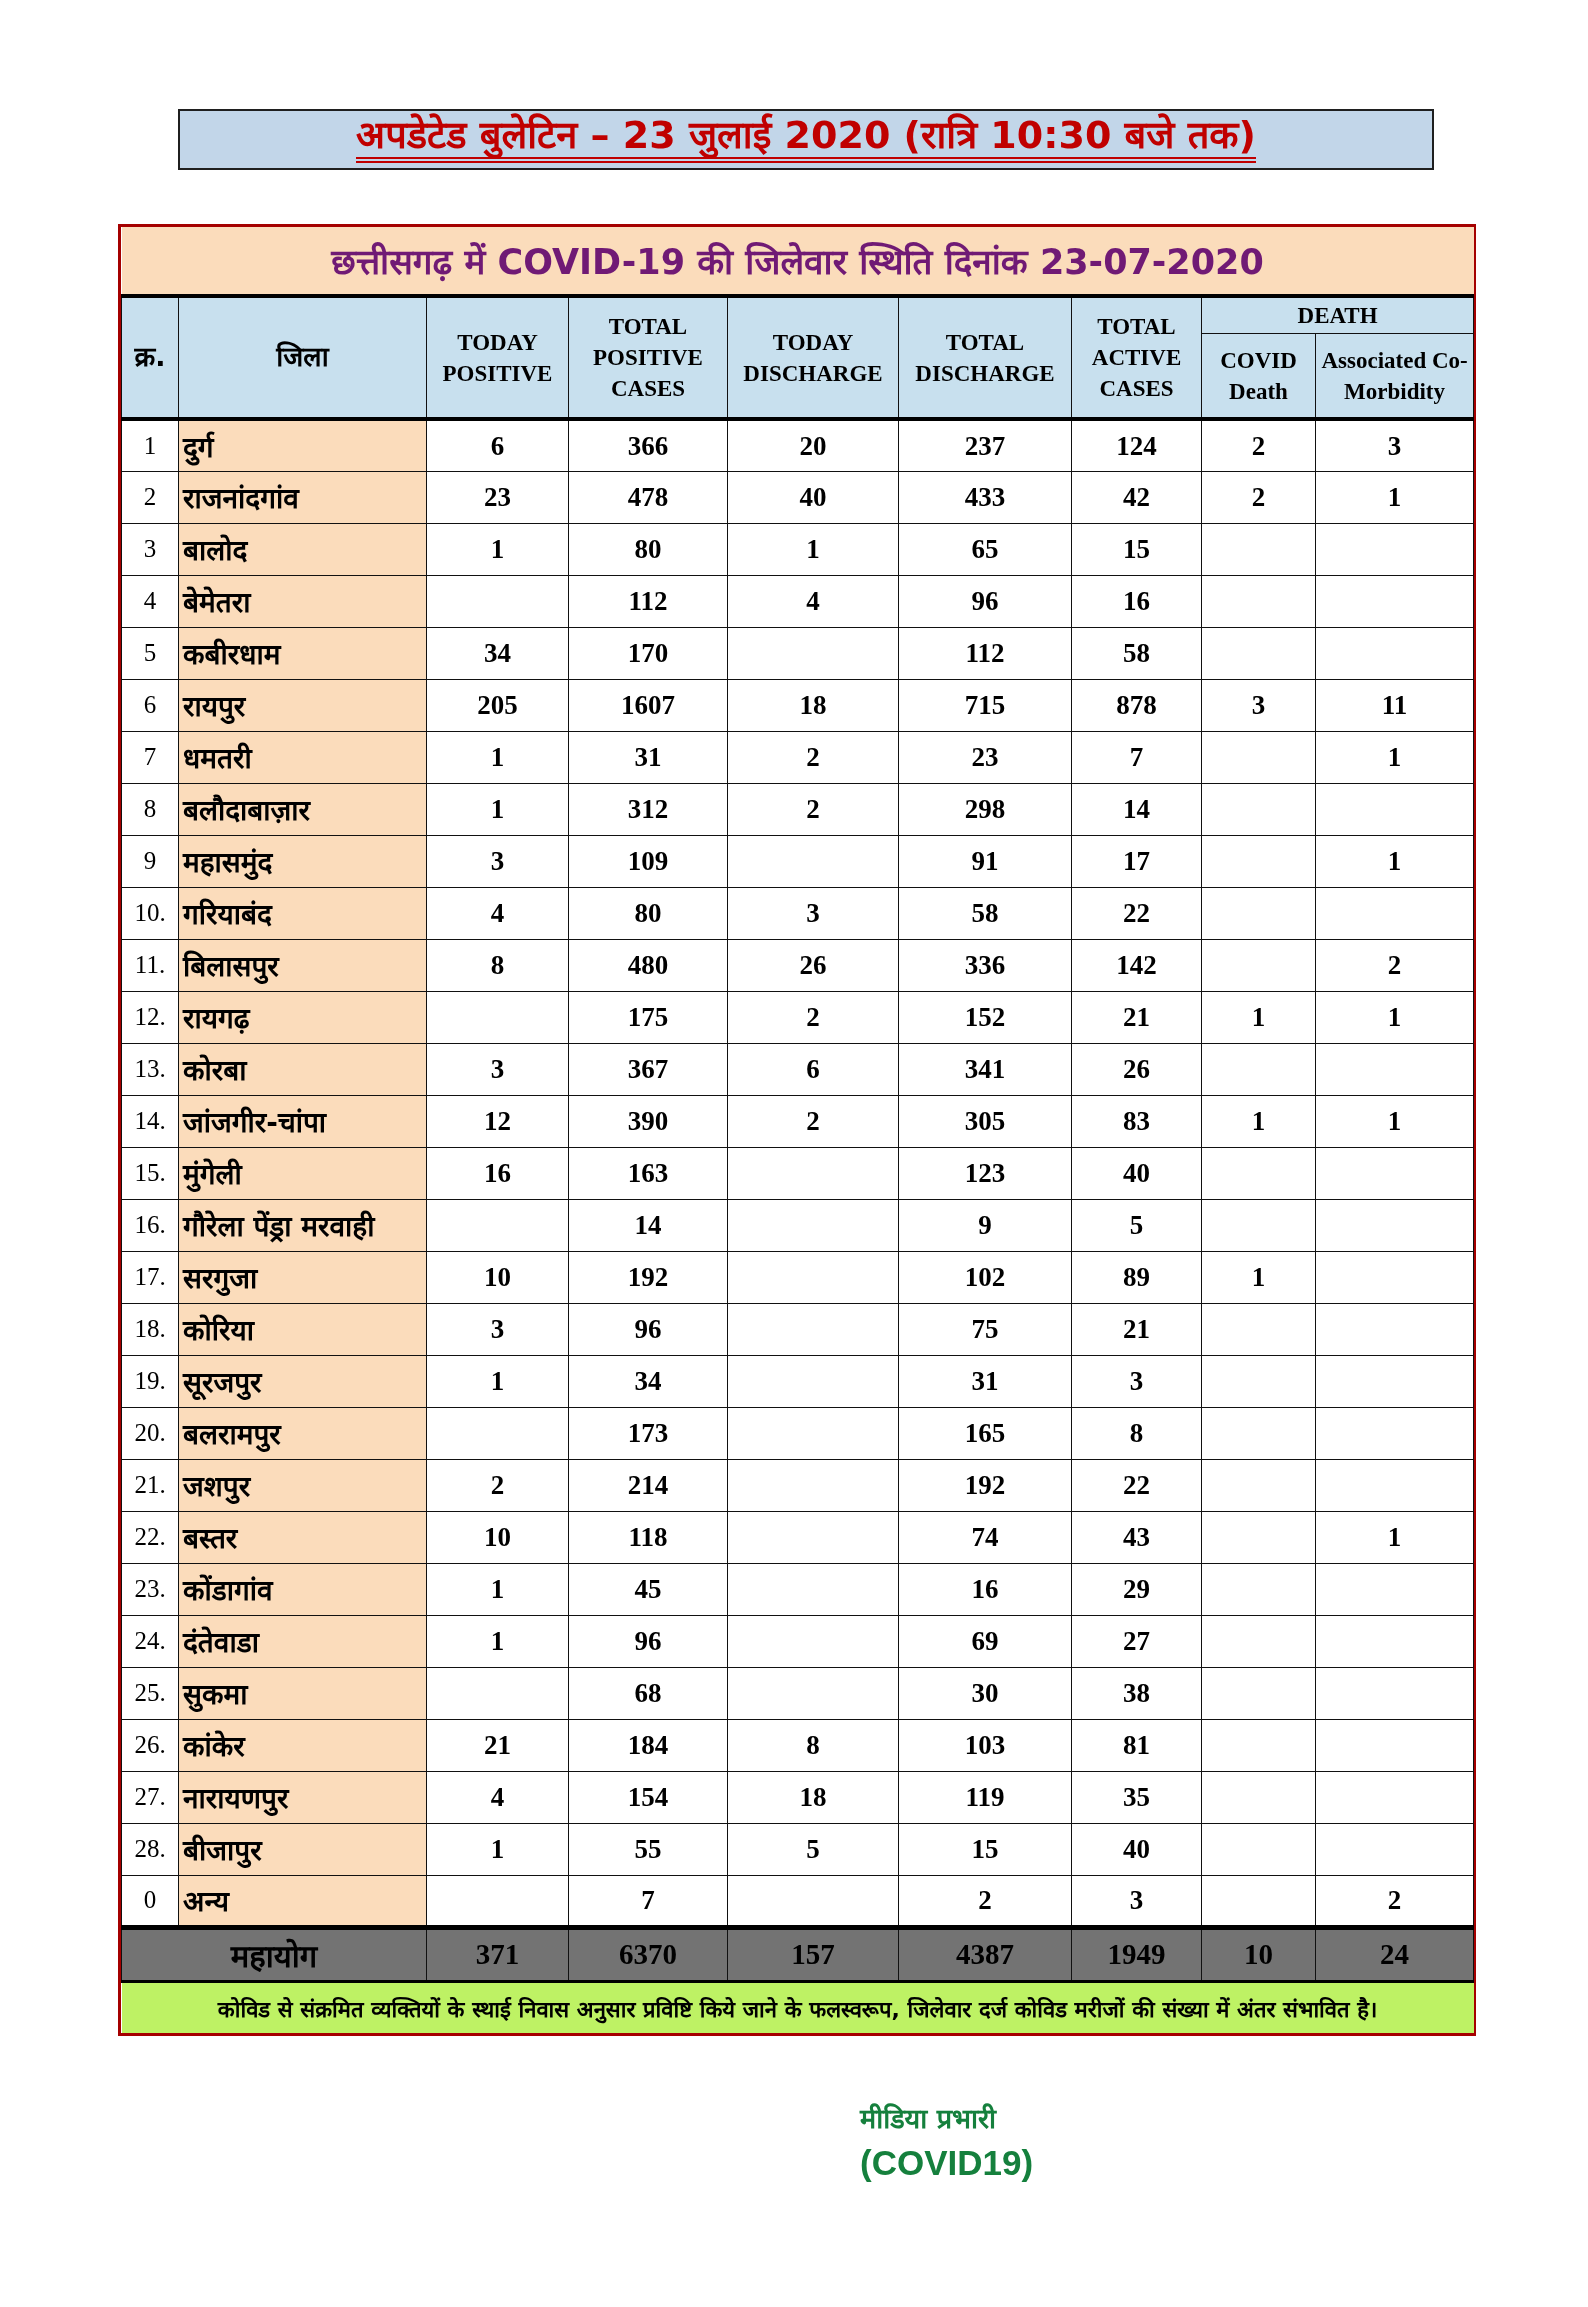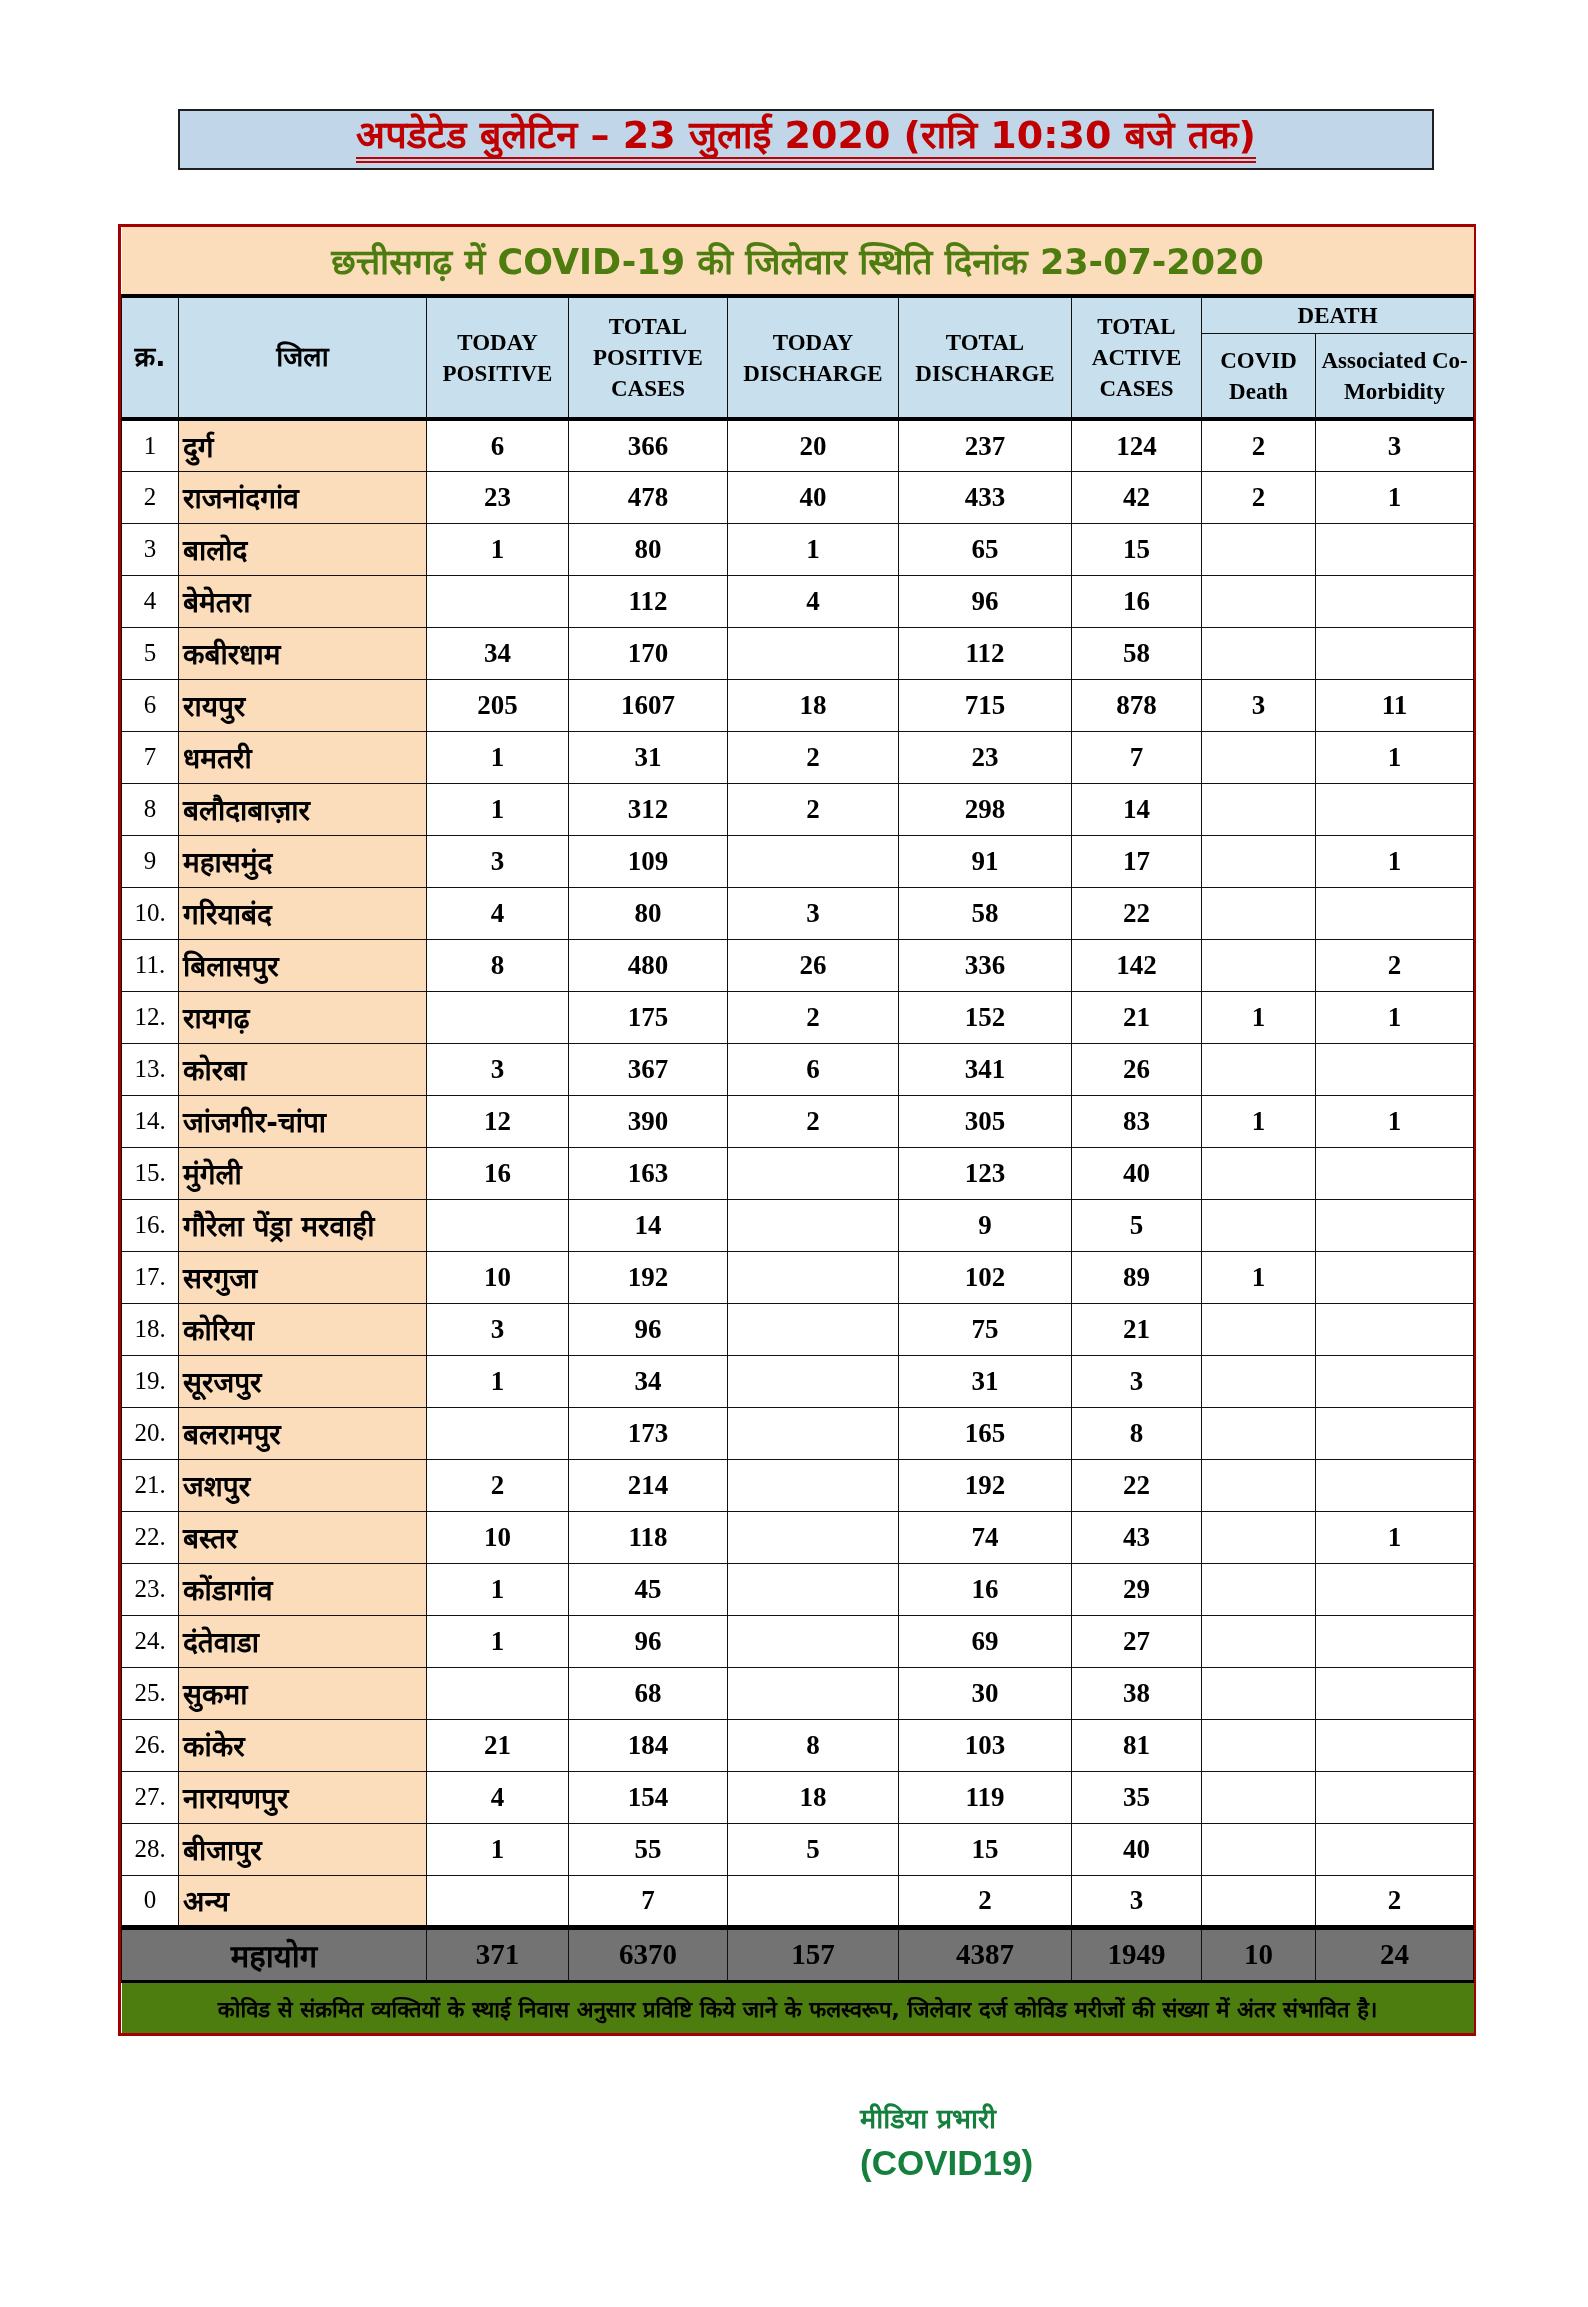--- a/index.html
+++ b/index.html
@@ -21,21 +21,21 @@
   }
   
   .table-outer{
     position:absolute;left:118px;top:224px;width:1358px;
     border:3.8px solid #A50000;box-sizing:border-box;background:#fff;
   }
   table{border-collapse:collapse;width:100%;table-layout:fixed;}
   th,td{box-sizing:border-box;}
   
   .heading-row th{
-    background:#FBDCBB;height:69px;font-size:35px;font-weight:bold;color:#4d7c0f;
+    background:#FBDCBB;height:69px;font-size:35px;font-weight:bold;color:#701a75;
     text-align:center;vertical-align:middle;border-bottom:4.8px solid #000;
     font-family:"DejaVu Sans","Liberation Serif",sans-serif;
   }
   
   thead .h1 th, thead .h2 th{
     background:#C8E0EE;border:1.9px solid #111;font-weight:bold;color:#000;
     font-size:23px;line-height:1.35;text-align:center;vertical-align:middle;
     padding:1.9px 3.8px;
   }
   thead .h1 th.dev{font-size:27px;font-family:"DejaVu Sans","Liberation Serif",sans-serif;}
@@ -60,21 +60,21 @@
     background:#737373;border:1.9px solid #111;border-top:5.8px solid #000;
     border-bottom:3.8px solid #000;height:54px;font-weight:bold;color:#000;
     text-align:center;vertical-align:middle;
   }
   .total-row td.total-label{
     font-size:31px;font-family:"DejaVu Sans","Liberation Serif",sans-serif;
   }
   .total-row td.num{font-size:29px;}
   
   .footnote-row td{
-    background:#4d7c0f;height:52px;text-align:center;vertical-align:middle;
+    background:#bef264;height:52px;text-align:center;vertical-align:middle;
     font-size:22px;font-weight:bold;color:#000;padding:0 9.6px;
     font-family:"DejaVu Sans","Liberation Serif",sans-serif;
   }
   
   .signature{
     position:absolute;left:860px;top:2099px;width:461px;text-align:left;
     color:#15803d;font-family:"DejaVu Sans","Liberation Serif",sans-serif;
   }
   .signature .line1{font-size:27px;font-weight:bold;line-height:1.45;}
   .signature .line2{font-size:27px;font-weight:bold;line-height:1.45;}

